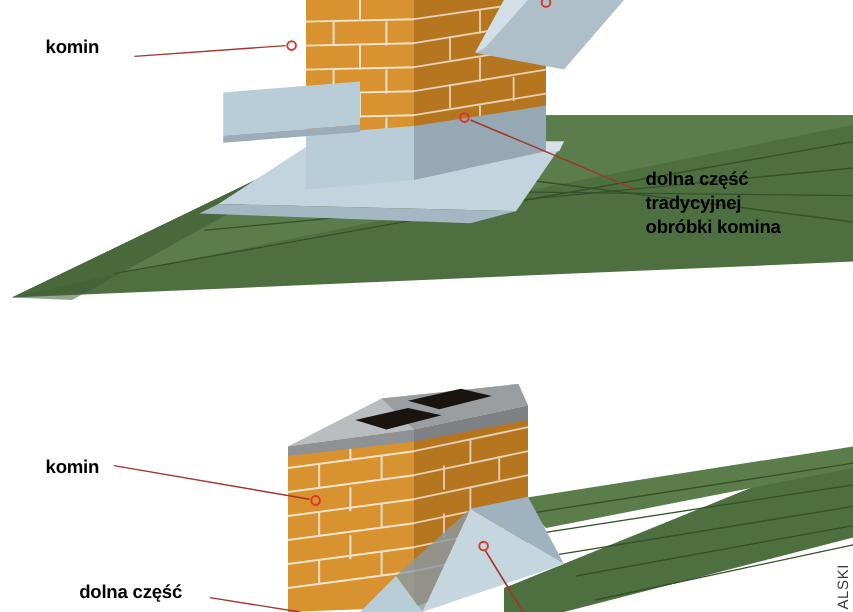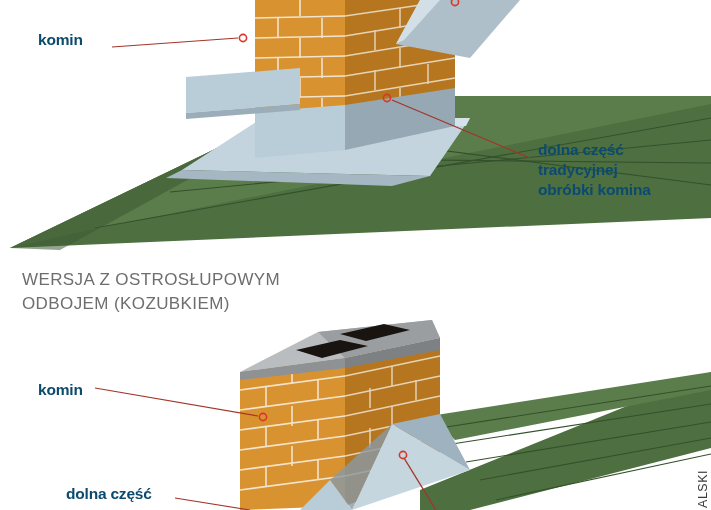--- a/index.html
+++ b/index.html
@@ -24,21 +24,21 @@
     left: 0;
     width: 711px;
   }
   #figure-top  { top: 0;   height: 255px; }
   #figure-bottom { top: 320px; height: 190px; }
 
   svg { display: block; }
 
   .callout-label {
     position: absolute;
-    color: #0c4a6e;
+    color: #000000;
     font-family: "Liberation Sans", sans-serif;
     font-size: 15.5px;
     font-weight: 700;
     line-height: 1.30;
     letter-spacing: -0.2px;
     white-space: pre-line;
   }
   #label-komin-top    { left: 38px;  top: 30px; }
   #label-dolna-top    { left: 538px; top: 140px; }
   #label-komin-bottom { left: 38px;  top: 380px; }
@@ -163,22 +163,20 @@
       </g>
     </svg>
   </div>
 
   <div class="callout-label" id="label-komin-top">komin</div>
 
   <div class="callout-label" id="label-dolna-top">dolna część
 tradycyjnej
 obróbki komina</div>
 
-  <div class="section-heading">WERSJA Z OSTROSŁUPOWYM
-ODBOJEM (KOZUBKIEM)</div>
 
   <div class="figure" id="figure-bottom">
     <svg width="711" height="190" viewBox="0 0 711 190">
 
       <g>
         <polygon points="420,170 711,52 711,128 470,190 420,190" fill="#4e7041"></polygon>
         <polygon points="430,96 711,52 711,70 455,120" fill="#5a7d4b"></polygon>
         <g stroke="#35512c" stroke-width="1.1" fill="none">
           <line x1="440" y1="108" x2="711" y2="66"></line>
           <line x1="452" y1="124" x2="711" y2="84"></line>

